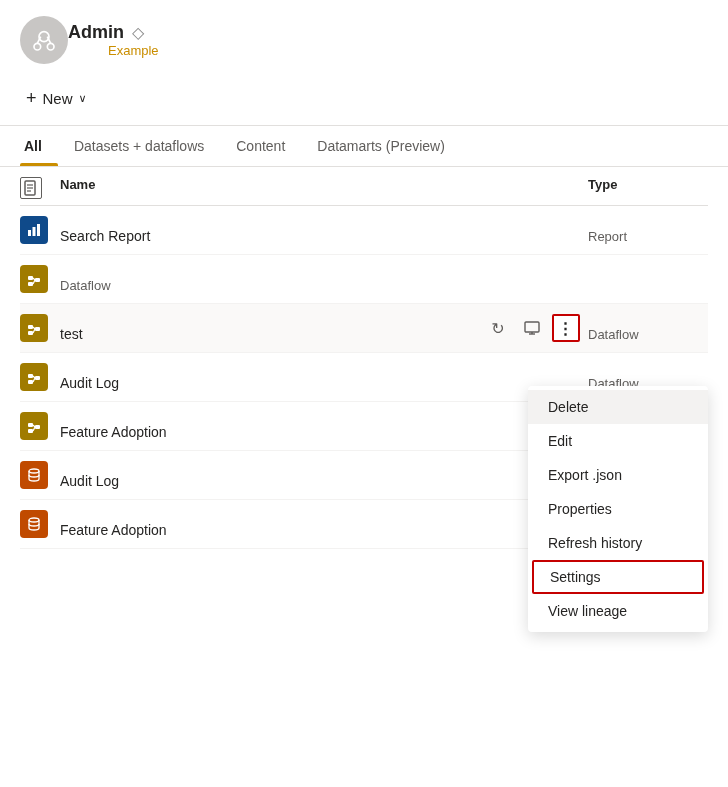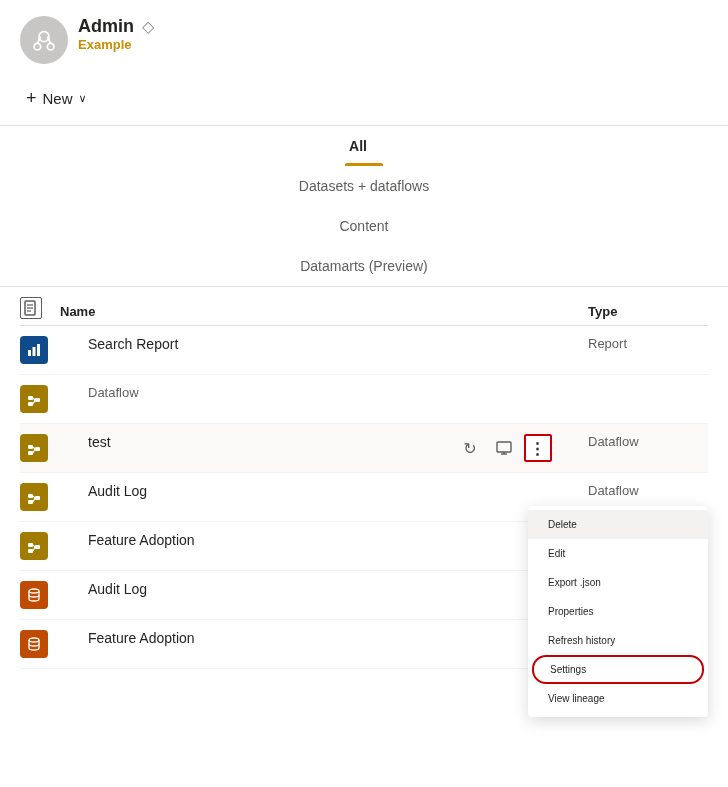--- a/index.html
+++ b/index.html
@@ -9,22 +9,23 @@
       color: #252423;
       font-size: 14px;
       width: 728px;
       min-height: 787px;
       overflow-x: hidden;
     }
 
     
     .header {
       display: flex;
+      align-items: center;
       padding: 16px 20px 12px 20px;
-      gap: 10px;
+      gap: 0;
     }
     .avatar {
       width: 48px;
       height: 48px;
       border-radius: 50%;
       background: #c8c6c4;
       display: flex;
       align-items: center;
       justify-content: center;
       flex-shrink: 0;
@@ -47,21 +48,22 @@
       font-weight: 600;
       color: #252423;
     }
     .diamond-icon {
       color: #8b8b8b;
       font-size: 16px;
     }
     .header-sub {
       color: #ca8e00;
       font-size: 13px;
-      font-weight: 700;
+      font-weight: 400;
+      margin-left: 40px;
     }
 
     
     .toolbar {
       padding: 8px 20px 12px 20px;
       border-bottom: 1px solid #e1dfdd;
     }
     .new-btn {
       display: inline-flex;
       align-items: center;
@@ -84,21 +86,20 @@
       color: #252423;
     }
 
     
     .tabs {
       display: flex;
       align-items: center;
       gap: 0;
       padding: 0 20px;
       border-bottom: 1px solid #e1dfdd;
-      flex-direction: column;
     }
     .tab {
       padding: 12px 16px;
       font-size: 14px;
       color: #605e5c;
       cursor: pointer;
       position: relative;
       white-space: nowrap;
     }
     .tab:first-child { padding-left: 4px; }
@@ -117,21 +118,21 @@
       border-radius: 2px 2px 0 0;
     }
 
     
     .table-container {
       padding: 0 20px;
       position: relative;
     }
     .table-header {
       display: flex;
-      align-items: flex-end;
+      align-items: flex-start;
       padding: 10px 0 6px 0;
       border-bottom: 1px solid #e1dfdd;
       gap: 0;
     }
     .col-icon {
       width: 40px;
       flex-shrink: 0;
     }
     .col-name {
       flex: 1;
@@ -153,26 +154,25 @@
       display: flex;
       align-items: center;
       justify-content: center;
       border-radius: 2px;
       position: relative;
     }
 
     
     .table-row {
       display: flex;
-      align-items: flex-start;
+      align-items: flex-end;
       padding: 10px 0;
       border-bottom: 1px solid #f3f2f1;
       cursor: pointer;
       position: relative;
-      gap: 28px;
     }
     .row-icon {
       width: 40px;
       flex-shrink: 0;
       display: flex;
       align-items: center;
     }
     .row-name {
       flex: 1;
       font-size: 14px;
@@ -239,33 +239,33 @@
       top: 82px;
       background: white;
       box-shadow: 0 4px 16px rgba(0,0,0,0.15);
       border-radius: 4px;
       z-index: 100;
       min-width: 180px;
       padding: 4px 0;
     }
     .menu-item {
       padding: 9px 20px;
-      font-size: 10px;
+      font-size: 14px;
       color: #252423;
       cursor: pointer;
       display: flex;
       align-items: center;
     }
     .menu-item.highlighted {
       background: #f3f2f1;
     }
     .menu-item.settings-item {
       border: 2px solid #c50000;
       margin: 0 4px;
-      border-radius: 14px;
+      border-radius: 2px;
       padding: 7px 16px;
     }
   </style>
 </head>
 <body>
 
 <div class="header">
   <div class="avatar">
     <svg viewBox="0 0 36 36" fill="none" xmlns="http://www.w3.org/2000/svg">
       <circle cx="18" cy="14" r="6" stroke="#fff" stroke-width="2" fill="none"></circle>

